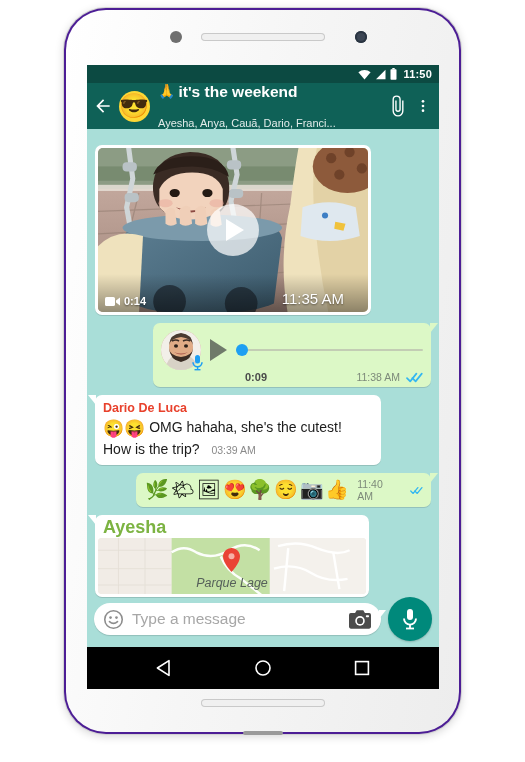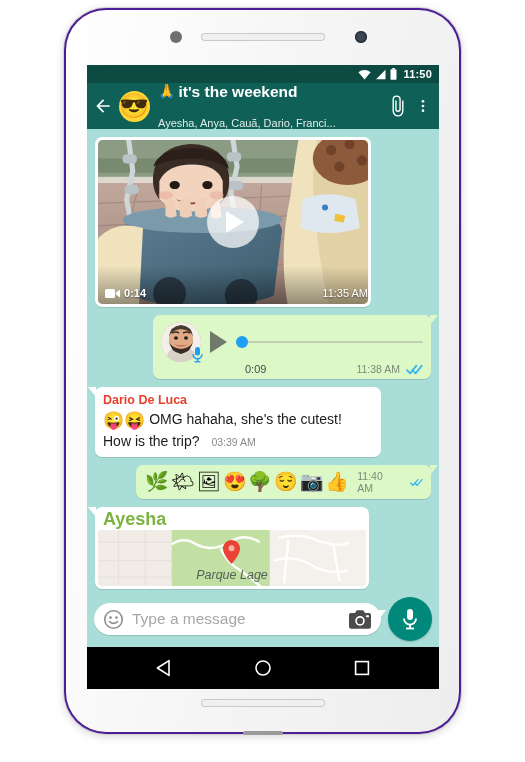--- a/index.html
+++ b/index.html
@@ -187,21 +187,21 @@
     height: 22px;
     flex: 0 0 auto;
     cursor: pointer;
   }
   .appbar-ico.menu { width: 16px; }
 
   
   .convo {
     position: relative;
     height: 476px;
-    padding: 8px 8px;
+    padding: 16px 8px;
     overflow: hidden;
   }
   .row { display: flex; margin-bottom: 8px; }
   .row.out { justify-content: flex-end; }
   .row.in { justify-content: flex-start; }
 
   .bubble {
     position: relative;
     border-radius: 7px;
     box-shadow: 0 1px 0.5px rgba(0,0,0,0.13);
@@ -268,22 +268,22 @@
   }
   .video-dur {
     position: absolute;
     left: 7px; bottom: 5px;
     display: flex; align-items: center; gap: 4px;
     color: #ffffff; font-size: 11px; font-weight: bold;
     text-shadow: 0 1px 2px rgba(0,0,0,0.5);
   }
   .video-time {
     position: absolute;
-    right: 0; bottom: 5px;
-    color: #ffffff; font-size: 11px;
+    right: 24px; bottom: 5px;
+    color: #ffffff; font-size: 15px;
     text-shadow: 0 1px 2px rgba(0,0,0,0.5);
   }
 
   
   .bubble.voice {
     width: 262px;
     padding: 7px 8px 4px 8px;
   }
   .voice-top { display: flex; align-items: center; gap: 9px; }
   .voice-avatar {
@@ -333,21 +333,21 @@
     border-radius: 50%;
     background: #1e9ff2;
   }
   .voice-meta {
     display: flex;
     align-items: center;
     margin-top: 1px;
     padding-left: 84px;
     gap: 6px;
   }
-  .voice-dur { font-size: 11px; color: #4a4a4a; font-weight: normal; }
+  .voice-dur { font-size: 11px; color: #4a4a4a; font-weight: bold; }
   .voice-spacer { flex: 1 1 auto; }
   .msg-time { font-size: 10.5px; color: #7d8a7a; }
 
   
   .bubble.text {
     padding: 5px 8px 5px 8px;
     max-width: 270px;
   }
   .sender {
     font-size: 12.5px;

